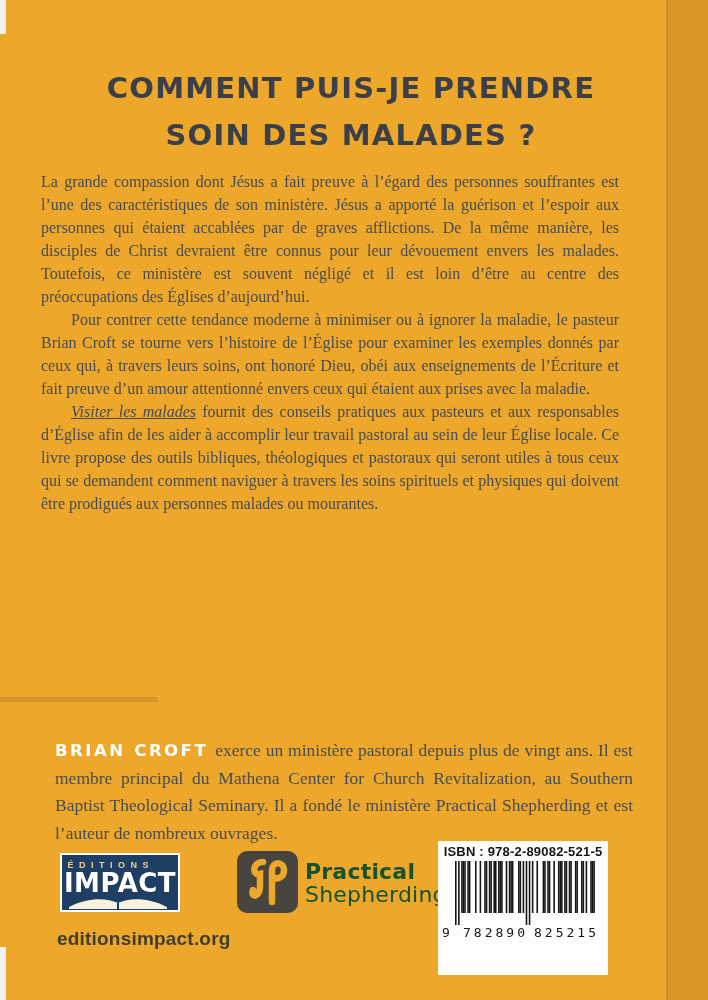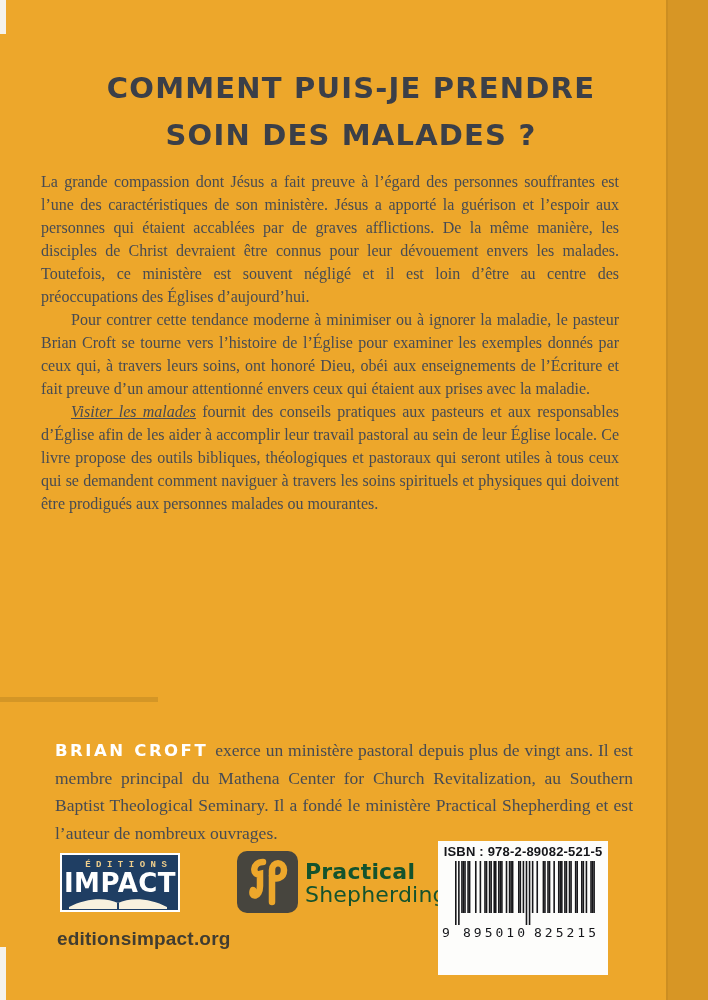--- a/index.html
+++ b/index.html
@@ -42,23 +42,23 @@
     font-weight:700;font-size:16.5px;letter-spacing:2.5px;color:#FFFFFF;
     margin-right:7px;
   }
 
   
   .impact-logo{
     position:absolute;left:60px;top:853px;width:116px;height:55px;
     background:#1F3E63;border:2px solid #FFFFFF;
   }
   .impact-logo .ed{
-    margin-top:5px;text-align:center;
-    font-family:Liberation Mono, monospace;font-size:9px;font-weight:700;
-    letter-spacing:5.5px;text-indent:5.5px;color:#EFCE8C;margin-left:12px;
+    margin-top:5px;text-align:left;
+    font-family:Liberation Sans, sans-serif;font-size:9px;font-weight:700;
+    letter-spacing:5.5px;text-indent:5.5px;color:#EFCE8C;
   }
   .impact-logo .imp{
     text-align:center;margin-top:0;
     font-family:"DejaVu Sans",sans-serif;font-size:26px;font-weight:800;
     letter-spacing:0.5px;color:#FFFFFF;line-height:26px;
     transform:scaleY(1.05);
   }
   .impact-logo svg{position:absolute;left:5px;bottom:1px;}
 
   
@@ -192,20 +192,20 @@
         <rect x="121.41" y="0" width="1.59" height="52" fill="#17171A"></rect>
         <rect x="126.02" y="0" width="1.59" height="52" fill="#17171A"></rect>
         <rect x="127.56" y="0" width="1.59" height="52" fill="#17171A"></rect>
         <rect x="130.63" y="0" width="1.59" height="52" fill="#17171A"></rect>
         <rect x="135.24" y="0" width="1.59" height="52" fill="#17171A"></rect>
         <rect x="136.78" y="0" width="1.59" height="52" fill="#17171A"></rect>
         <rect x="138.32" y="0" width="1.59" height="52" fill="#17171A"></rect>
       </svg>
     <div class="digits">
       <span class="d1">9</span>
-      <span class="d2">895010</span>
+      <span class="d2">782890</span>
       <span class="d3">825215</span>
     </div>
   </div>
 
   <div class="site">editionsimpact.org</div>
 
 </div>
 
 </body></html>

